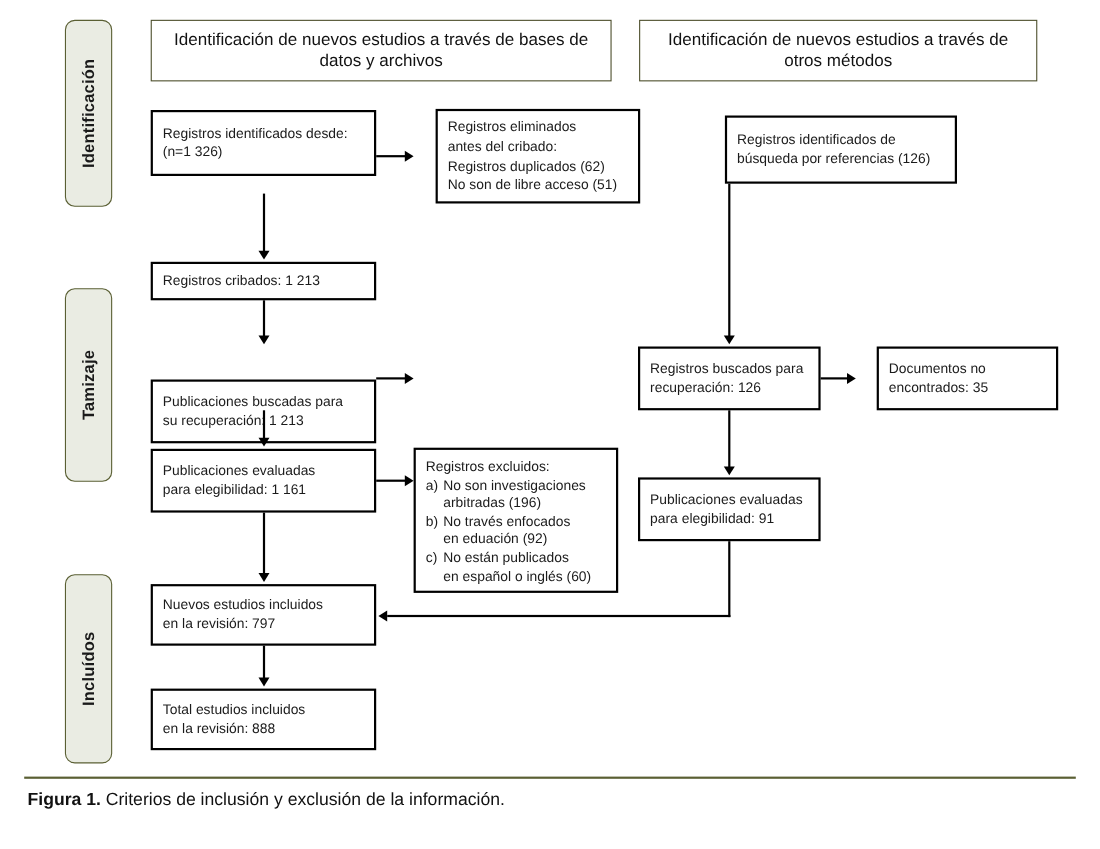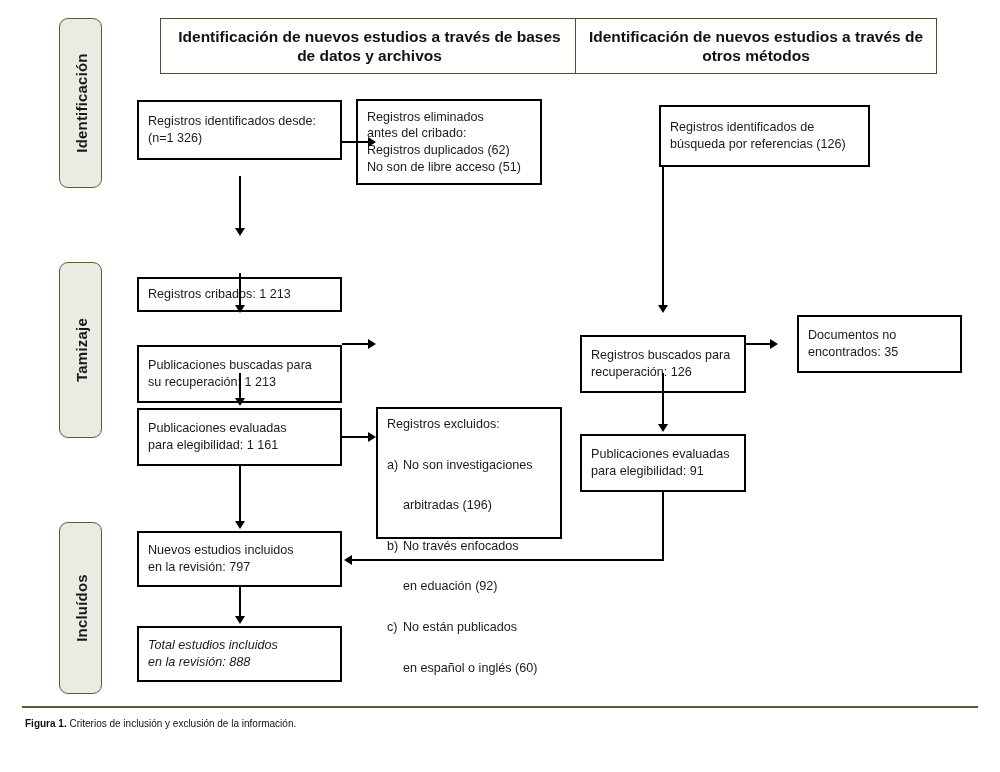--- a/index.html
+++ b/index.html
@@ -40,26 +40,25 @@
   
   .banner{
     position:absolute;
     box-sizing:border-box;
     border:1.8px solid #4d4f2c;
     background:#fff;
     display:flex;
     align-items:center;
     justify-content:center;
     text-align:center;
-    font-weight:bold;
+    font-weight:normal;
     font-size:15.5px;
     line-height:1.25;
     color:#121212;
     padding:3px 8px;
-    margin-left:23px;
   }
 
   
   .node{
     position:absolute;
     box-sizing:border-box;
     border:2px solid #000;
     background:#fff;
     display:flex;
     flex-direction:column;
@@ -100,21 +99,21 @@
   .arrow.left{
     border-top:5px solid transparent;
     border-bottom:5px solid transparent;
     border-right:8px solid #000;
   }
 
   
   .rule{position:absolute;background:#5a5f33;height:1.5px;}
   .caption{
     position:absolute;
-    font-size:10px;
+    font-size:16px;
     line-height:1.5;
     color:#111;
     white-space:nowrap;
   }
   .caption b{font-weight:bold;}
 </style>
 </head>
 <body>
 
 <div id="page">
@@ -128,55 +127,55 @@
   <div class="stage-label" style="left:59px;top:522px;width:43px;height:172px;">
     <span class="stage-text">Incluídos</span>
   </div>
 
   <div class="banner" style="left:137px;top:18px;width:419px;height:56px;">
     <div>
       <span class="ln">Identificación de nuevos estudios a través</span>
       <span class="ln">de bases de datos y archivos</span>
     </div>
   </div>
-  <div class="banner" style="left:552px;top:18px;width:362px;height:56px;">
+  <div class="banner" style="left:581px;top:18px;width:362px;height:56px;">
     <div>
       <span class="ln">Identificación de nuevos estudios a través</span>
       <span class="ln">de otros métodos</span>
     </div>
   </div>
 
   <div class="node" style="left:137px;top:100px;width:205px;height:60px;">
     <span class="ln">Registros identificados desde:</span>
     <span class="ln">(n=1 326)</span>
   </div>
 
-  <div class="node" style="left:356px;top:99px;width:186px;height:86px;">
+  <div class="node" style="left:396px;top:99px;width:186px;height:86px;justify-content:space-between;">
     <span class="ln">Registros eliminados</span>
     <span class="ln">antes del cribado:</span>
     <span class="ln">Registros duplicados (62)</span>
     <span class="ln">No son de libre acceso (51)</span>
   </div>
 
-  <div class="node" style="left:137px;top:238px;width:205px;height:35px;margin-top:39px;">
+  <div class="node" style="left:137px;top:238px;width:205px;height:35px;">
     <span class="ln">Registros cribados: 1 213</span>
   </div>
 
   <div class="node" style="left:137px;top:315px;width:205px;height:58px;margin-top:30px;">
     <span class="ln">Publicaciones buscadas para</span>
     <span class="ln">su recuperación: 1 213</span>
   </div>
 
 
   <div class="node" style="left:137px;top:408px;width:205px;height:58px;">
     <span class="ln">Publicaciones evaluadas</span>
     <span class="ln">para elegibilidad: 1 161</span>
   </div>
 
-  <div class="node list" style="left:376px;top:407px;width:186px;height:132px;gap:24px;">
+  <div class="node list" style="left:376px;top:407px;width:186px;height:132px;">
     <span class="head">Registros excluidos:</span>
     <div class="item">
       <span class="mark">a)</span>
       <span class="txt">No son investigaciones</span>
     </div>
     <span class="cont">arbitradas (196)</span>
     <div class="item">
       <span class="mark">b)</span>
       <span class="txt">No través enfocados</span>
     </div>
@@ -186,31 +185,31 @@
       <span class="txt">No están publicados</span>
     </div>
     <span class="cont">en español o inglés (60)</span>
   </div>
 
   <div class="node" style="left:137px;top:531px;width:205px;height:56px;">
     <span class="ln">Nuevos estudios incluidos</span>
     <span class="ln">en la revisión: 797</span>
   </div>
 
-  <div class="node" style="left:137px;top:626px;width:205px;height:56px;font-style:italic;">
+  <div class="node" style="left:137px;top:626px;width:205px;height:56px;">
     <span class="ln">Total estudios incluidos</span>
     <span class="ln">en la revisión: 888</span>
   </div>
 
   <div class="node" style="left:659px;top:105px;width:211px;height:62px;">
     <span class="ln">Registros identificados de</span>
     <span class="ln">búsqueda por referencias (126)</span>
   </div>
 
-  <div class="node" style="left:580px;top:315px;width:166px;height:58px;margin-top:20px;">
+  <div class="node" style="left:580px;top:315px;width:166px;height:58px;">
     <span class="ln">Registros buscados para</span>
     <span class="ln">recuperación: 126</span>
   </div>
 
   <div class="node" style="left:778px;top:315px;width:165px;height:58px;margin-left:19px;">
     <span class="ln">Documentos no</span>
     <span class="ln">encontrados: 35</span>
   </div>
 
   <div class="node" style="left:580px;top:434px;width:166px;height:58px;">

